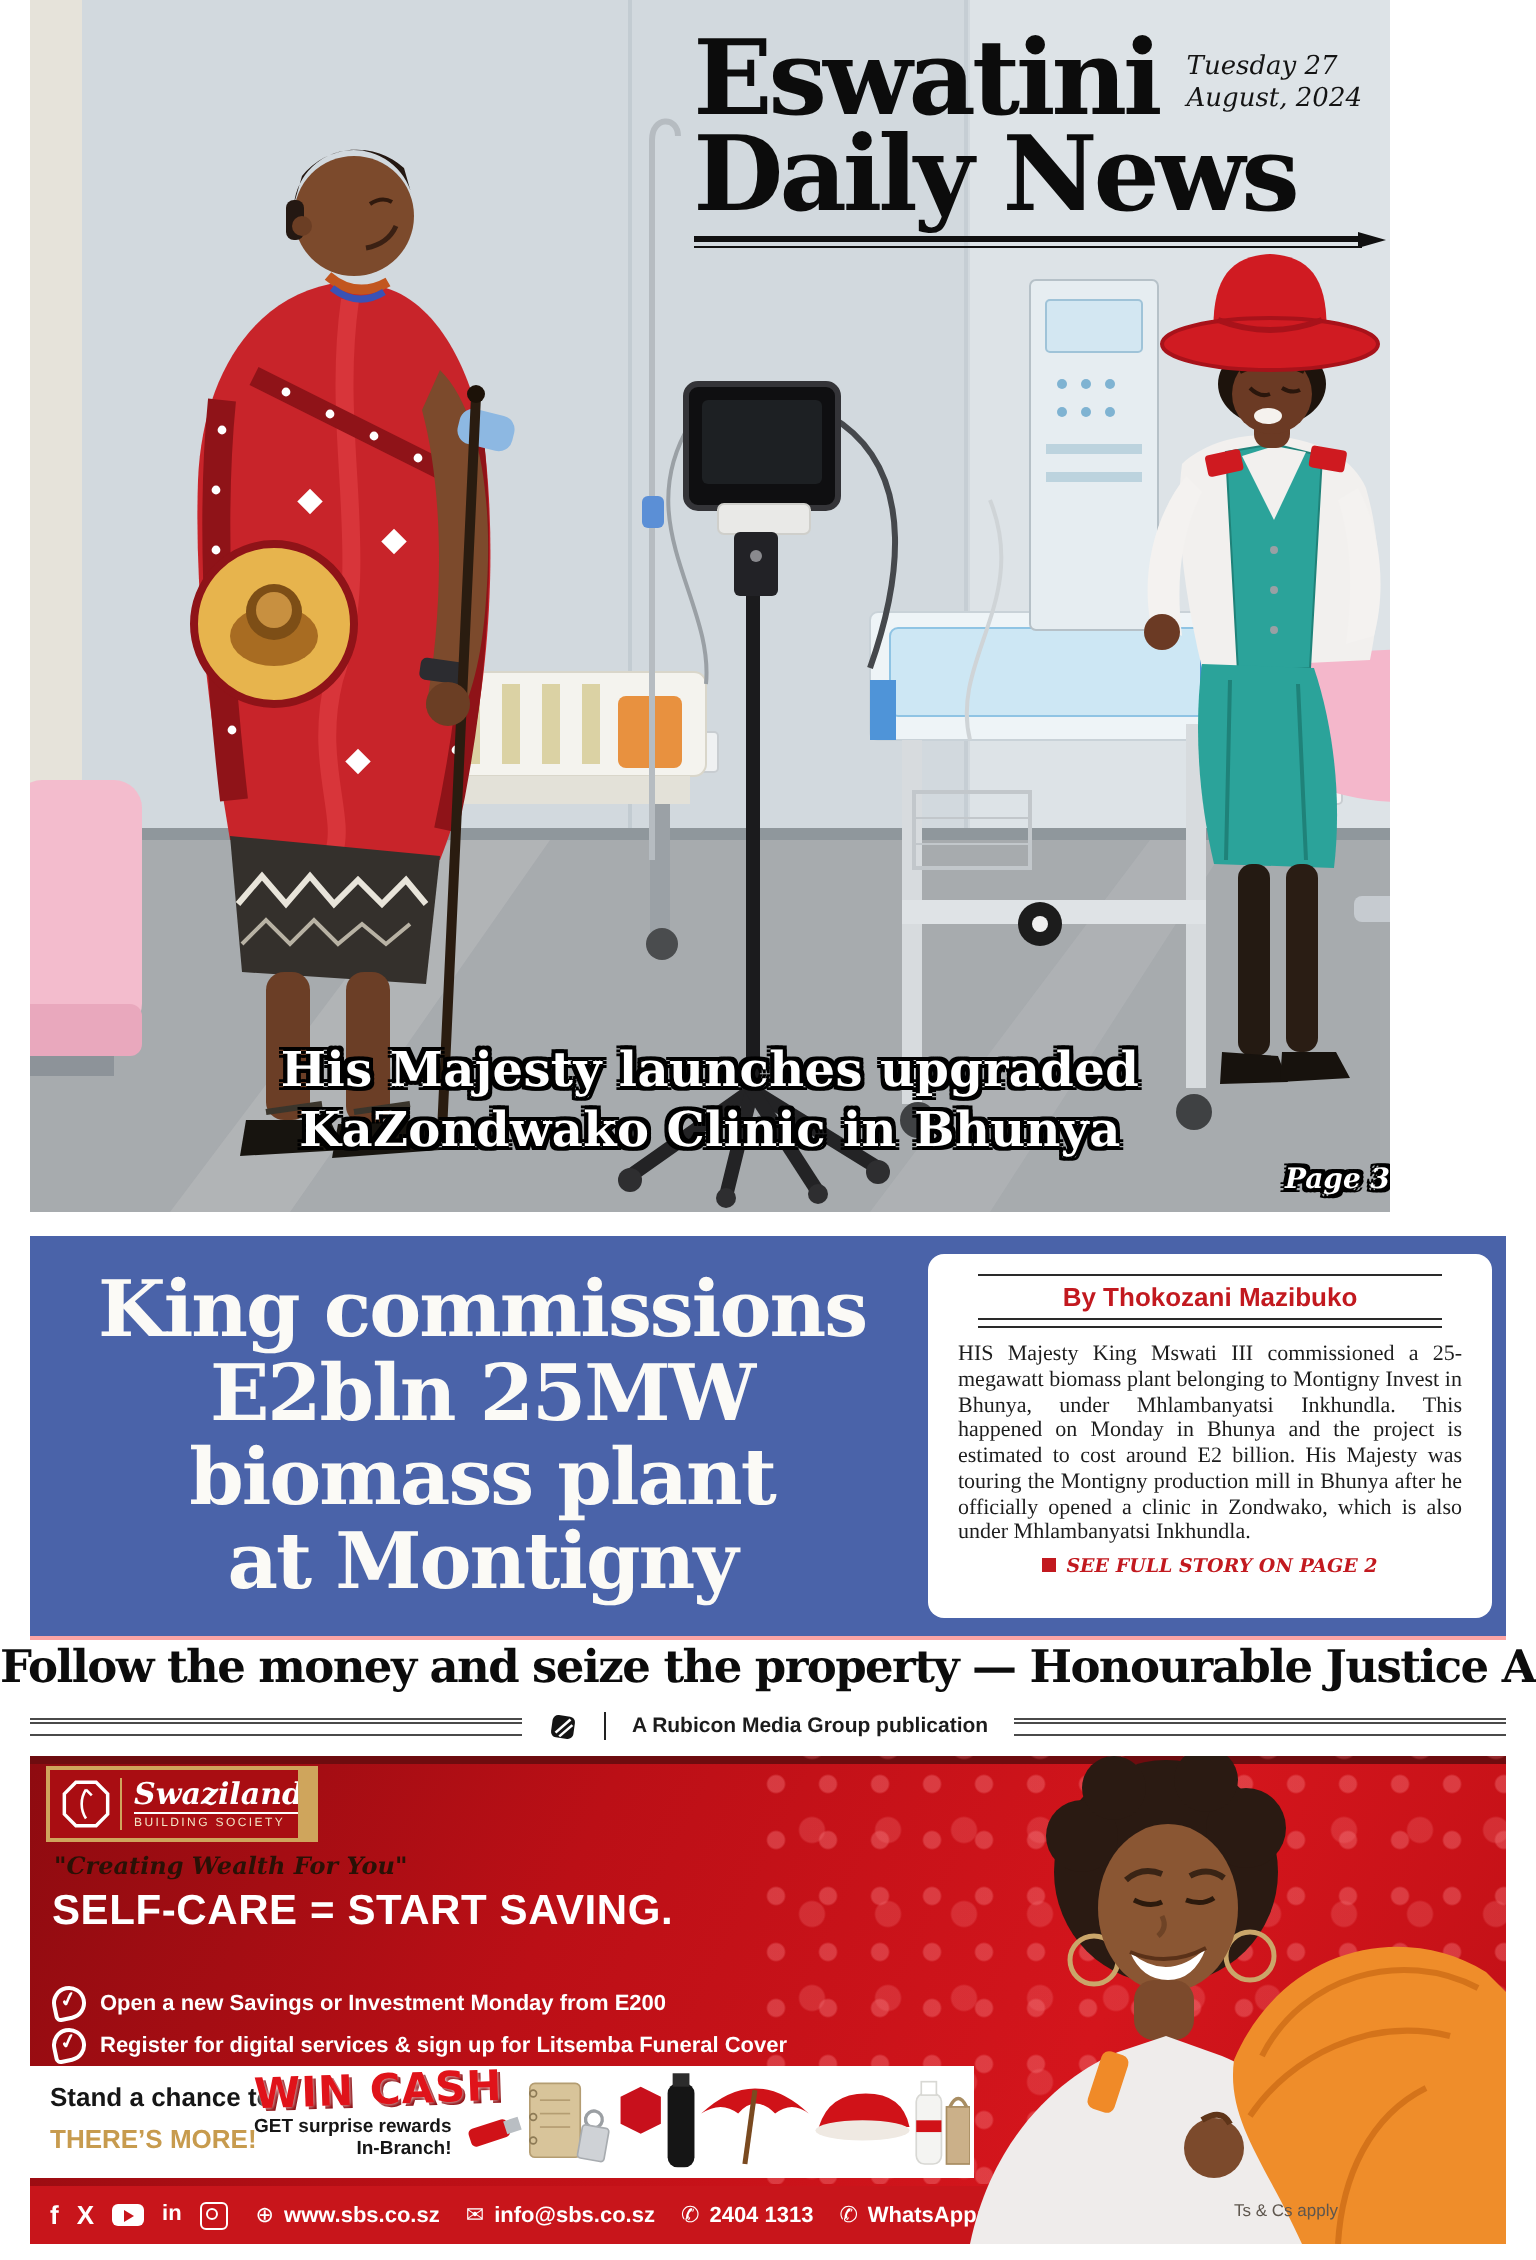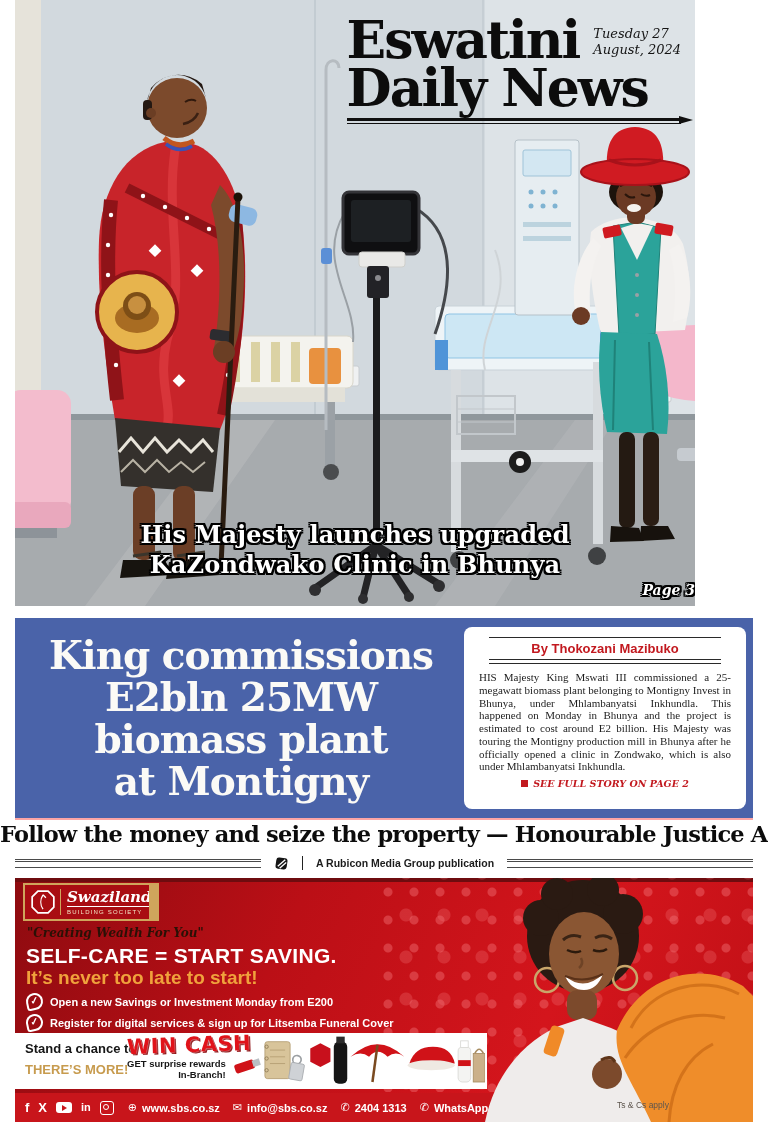--- a/index.html
+++ b/index.html
@@ -390,21 +390,20 @@
       <div class="sbs-div"></div>
       <div>
         <div class="sbs-name">Swaziland</div>
         <div class="sbs-sub">BUILDING SOCIETY</div>
       </div>
       <div class="band"></div>
     </div>
 
     <div class="tagline">"Creating Wealth For You"</div>
     <div class="ad-head">SELF-CARE = START SAVING.</div>
-    <div class="ad-sub">It’s never too late to start!</div>
 
     <div class="bullets">
       <div class="b-row">
         <span class="b-ic">✓</span>
         <span class="b-txt">Open a new Savings or Investment Monday from E200</span>
       </div>
       <div class="b-row">
         <span class="b-ic">✓</span>
         <span class="b-txt">Register for digital services &amp; sign up for Litsemba Funeral Cover</span>
       </div>

